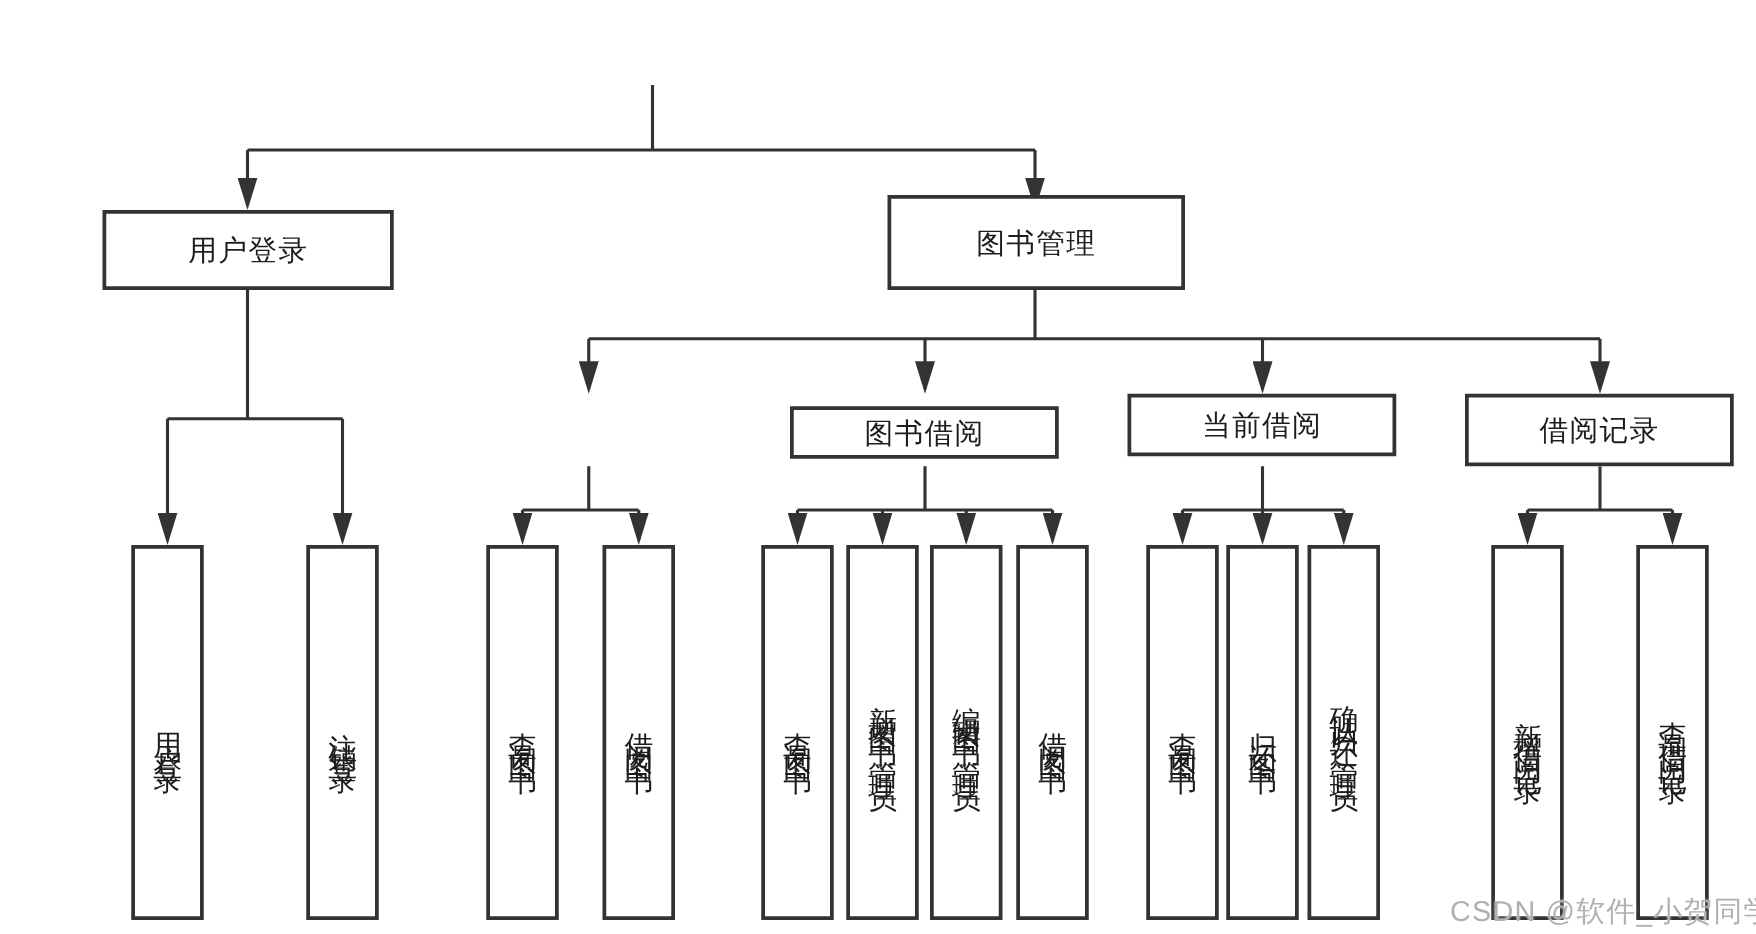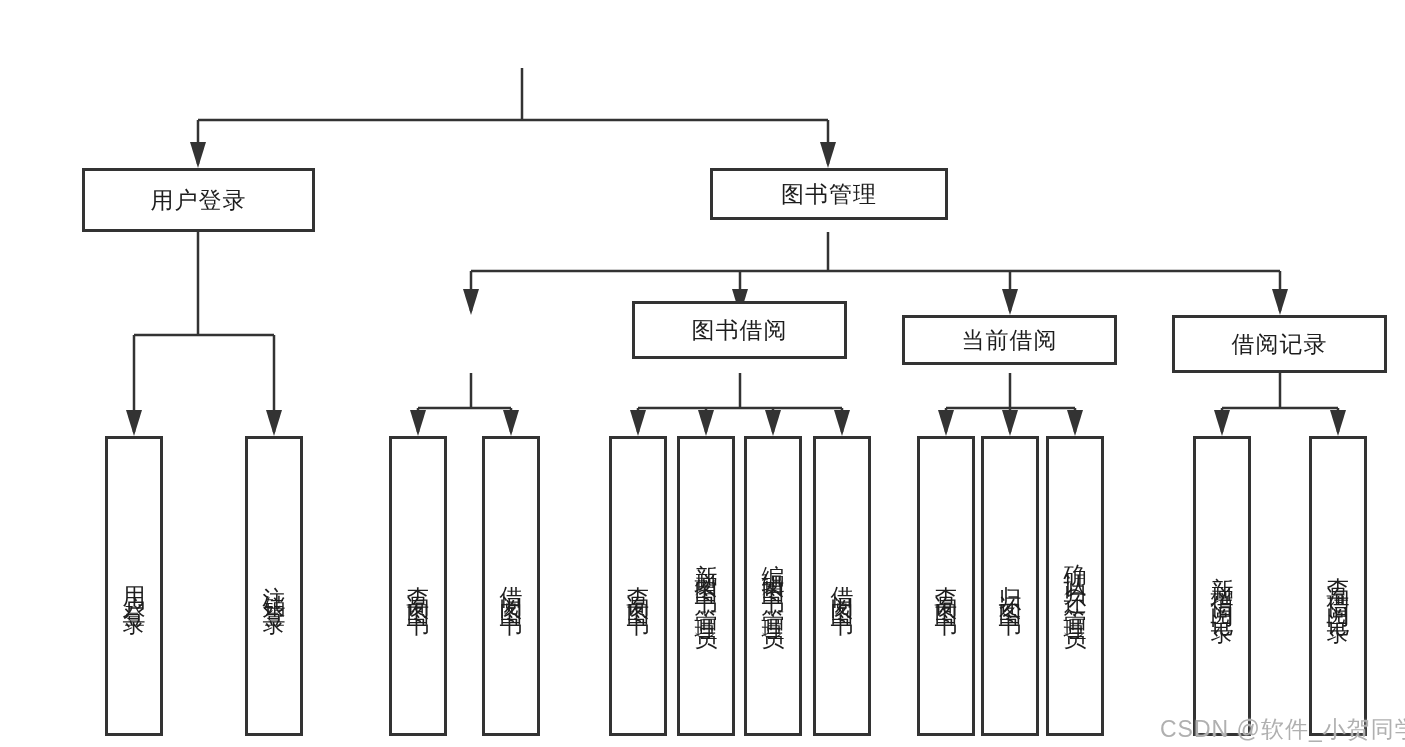--- a/index.html
+++ b/index.html
@@ -25,24 +25,24 @@
     font-size:23px;
     writing-mode:vertical-rl;
     letter-spacing:9px;
     line-height:1;
     text-align:center;
   }
   
   .n-root{left:22px;top:13px;width:1003px;height:55px;border-width:3px;}
   
   .n-l2a{left:82px;top:168px;width:233px;height:64px;}
-  .n-l2b{left:710px;top:168px;width:238px;height:52px;}
+  .n-l2b{left:710px;top:156px;width:238px;height:76px;}
   
   .n-l3a{left:362px;top:315px;width:218px;height:58px;}
-  .n-l3b{left:632px;top:301px;width:215px;height:58px;}
+  .n-l3b{left:632px;top:325px;width:215px;height:42px;}
   .n-l3c{left:902px;top:315px;width:215px;height:50px;}
   .n-l3d{left:1172px;top:315px;width:215px;height:58px;}
   
   .leaf{top:436px;width:58px;height:300px;}
   .n-g1a{left:105px;} .n-g1b{left:245px;}
   .n-g2a{left:389px;} .n-g2b{left:482px;}
   .n-g3a{left:609px;} .n-g3b{left:677px;} .n-g3c{left:744px;} .n-g3d{left:813px;}
   .n-g4a{left:917px;} .n-g4b{left:981px;} .n-g4c{left:1046px;}
   .n-g5a{left:1193px;} .n-g5b{left:1309px;}
   .watermark{

